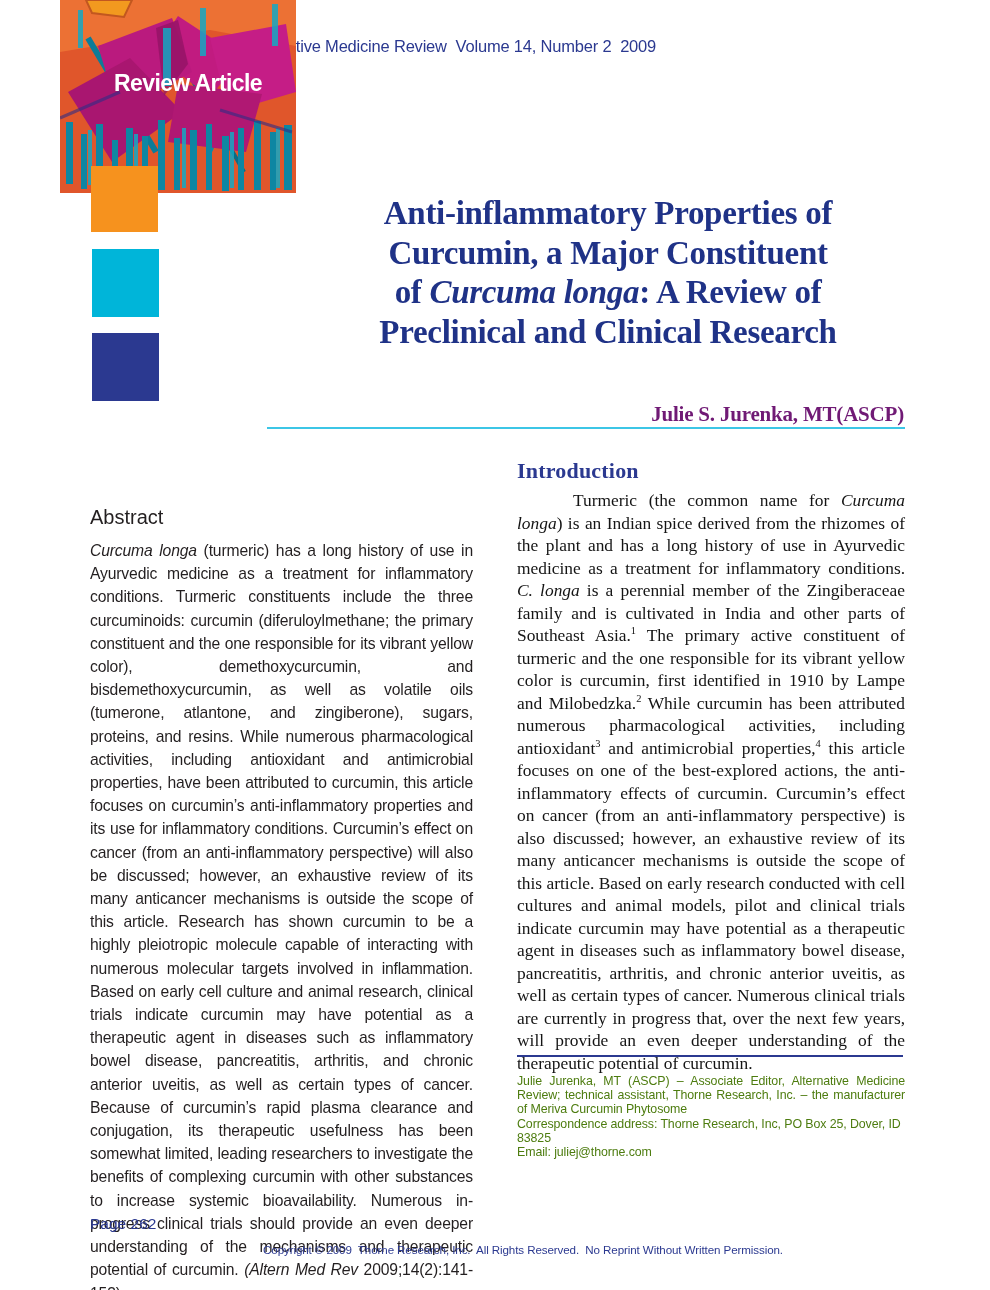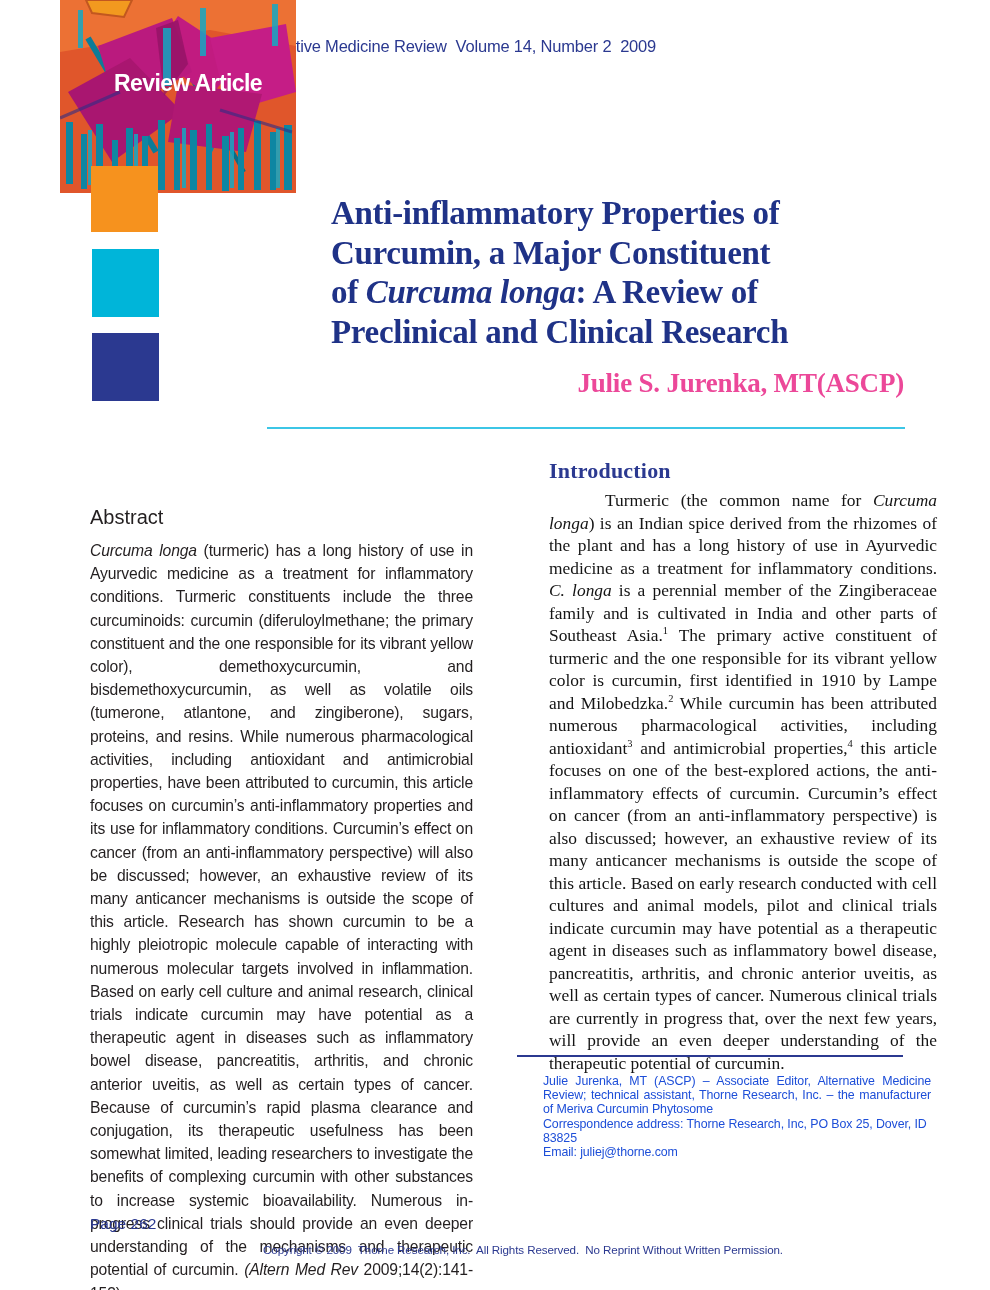--- a/index.html
+++ b/index.html
@@ -16,48 +16,48 @@
   .banner-label{position:absolute;left:31px;top:70px;color:#ffffff;font-weight:700;
     font-size:23px;letter-spacing:-0.6px;z-index:2;margin-left:23px;}
 
   
   .sq{position:absolute;z-index:3;}
   .sq-orange{left:91px;top:166px;width:67px;height:66px;background:#f6921e;}
   .sq-cyan{left:92px;top:249px;width:67px;height:68px;background:#00b5d9;}
   .sq-navy{left:92px;top:333px;width:67px;height:68px;background:#2b3990;}
 
   
-  .article-title{position:absolute;left:331px;top:194px;width:554px;
+  .article-title{position:absolute;left:331px;top:194px;width:554px;text-align:center;
     font-family:"Liberation Serif",serif;font-weight:700;font-size:33px;line-height:39.5px;
     color:#1f3287;letter-spacing:-0.3px;}
   .article-title i{font-style:italic;}
-  .author-byline{position:absolute;left:500px;top:368px;width:404px;text-align:right;
-    font-family:"Liberation Serif",serif;font-weight:700;font-size:27px;color:#ec4899;letter-spacing:-0.2px;}
+  .author-byline{position:absolute;left:500px;top:402px;width:404px;text-align:right;
+    font-family:"Liberation Serif",serif;font-weight:700;font-size:21px;color:#701a75;letter-spacing:-0.2px;}
   .title-divider{position:absolute;left:267px;top:427px;width:638px;height:2px;background:#3cc6e6;}
 
   
   .abstract-section{position:absolute;left:90px;top:506px;width:383px;}
   .abstract-heading{font-size:20px;font-weight:400;margin:0 0 10px 0;color:#231f20;}
   .abstract-body{font-size:15.7px;line-height:23.2px;text-align:justify;color:#231f20;
     letter-spacing:-0.15px;}
   .abstract-body i{font-style:italic;}
 
   
-  .introduction-section{position:absolute;left:517px;top:458px;width:388px;margin-left:32px;}
+  .introduction-section{position:absolute;left:517px;top:458px;width:388px;}
   .introduction-heading{font-family:"Liberation Serif",serif;font-weight:700;font-size:22px;
     color:#2b3990;margin:0 0 5px 0;letter-spacing:0.2px;}
   .introduction-body{font-family:Liberation Serif, serif;font-size:17.4px;line-height:22.5px;
     text-align:justify;text-indent:56px;color:#141414;}
   .introduction-body i{font-style:italic;}
   .introduction-body sup{font-size:60%;line-height:0;}
 
   
   .affiliation-divider{position:absolute;left:517px;top:1055px;width:386px;height:2px;background:#2b3990;}
-  .affiliation-note{position:absolute;left:517px;top:1074px;width:388px;color:#1d4ed8;
-    font-size:12.4px;line-height:14.2px;letter-spacing:-0.1px;margin-left:26px;}
+  .affiliation-note{position:absolute;left:517px;top:1074px;width:388px;color:#4d7c0f;
+    font-size:12.4px;line-height:14.2px;letter-spacing:-0.1px;}
   .affiliation-note .para{text-align:justify;margin:0;}
 
   
   .page-number{position:absolute;left:90px;top:1215px;font-size:15.5px;color:#2b3990;}
   .copyright-notice{position:absolute;left:0;top:1243px;width:990px;text-align:center;
     font-size:11.6px;color:#2b3990;white-space:pre;letter-spacing:-0.1px;padding-left:28px;}
 </style>
 </head>
 <body>
 

